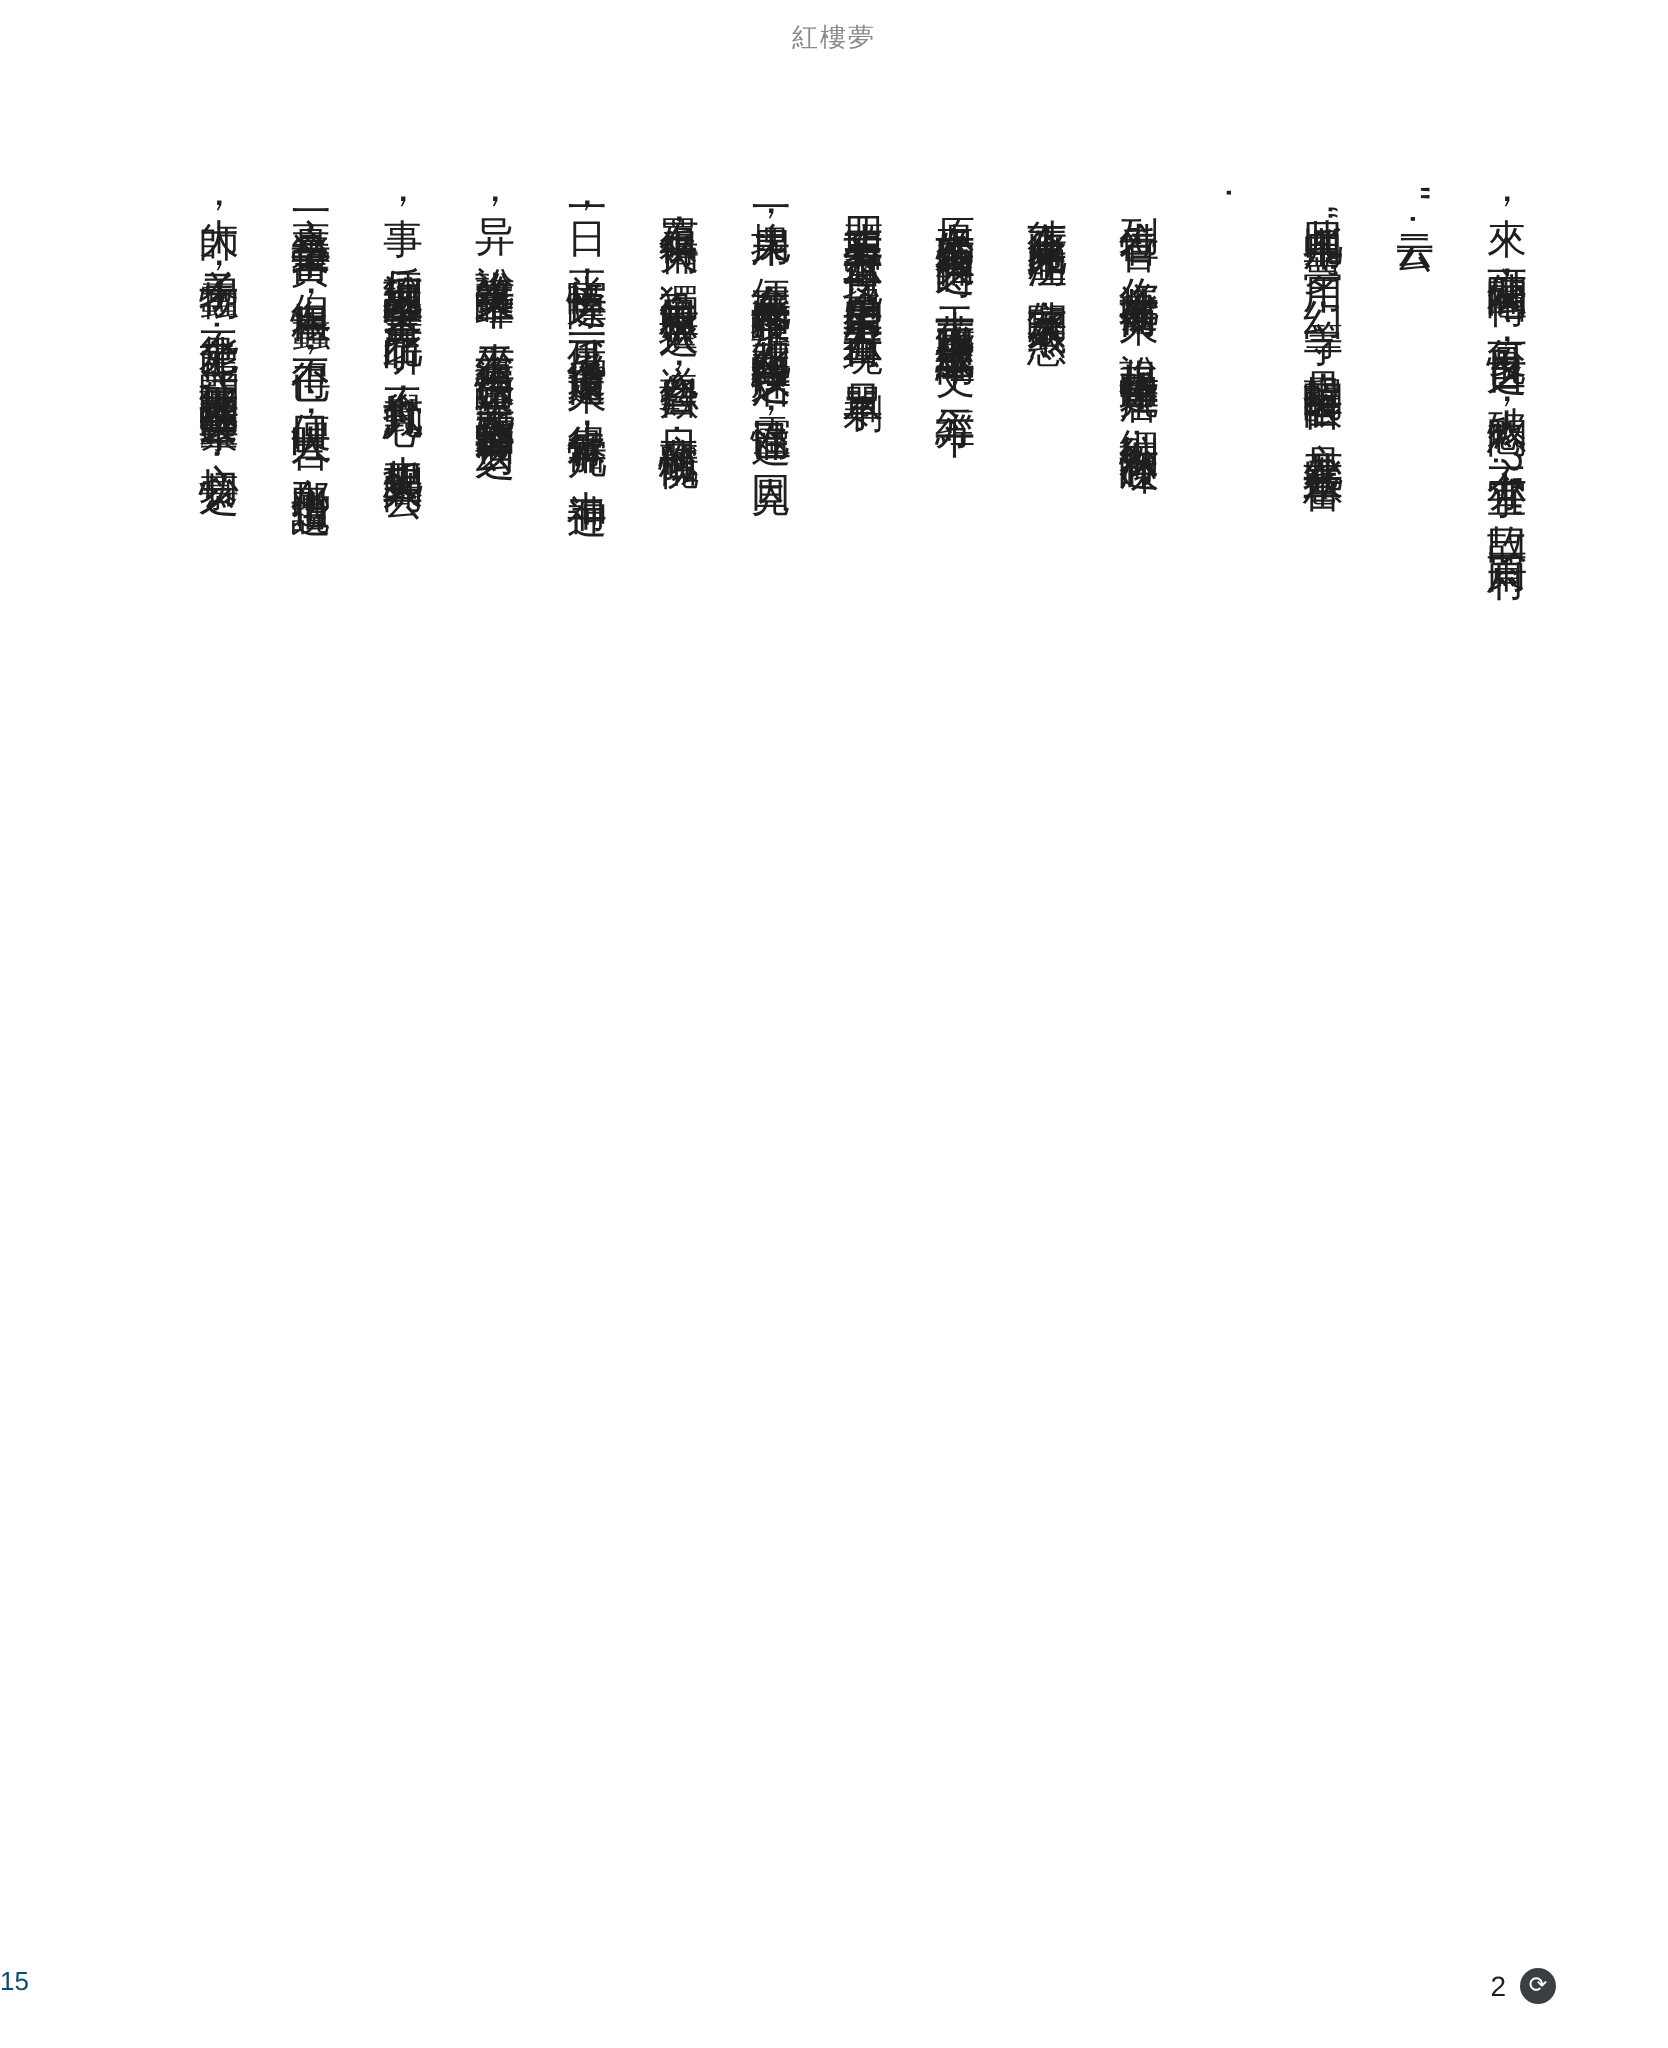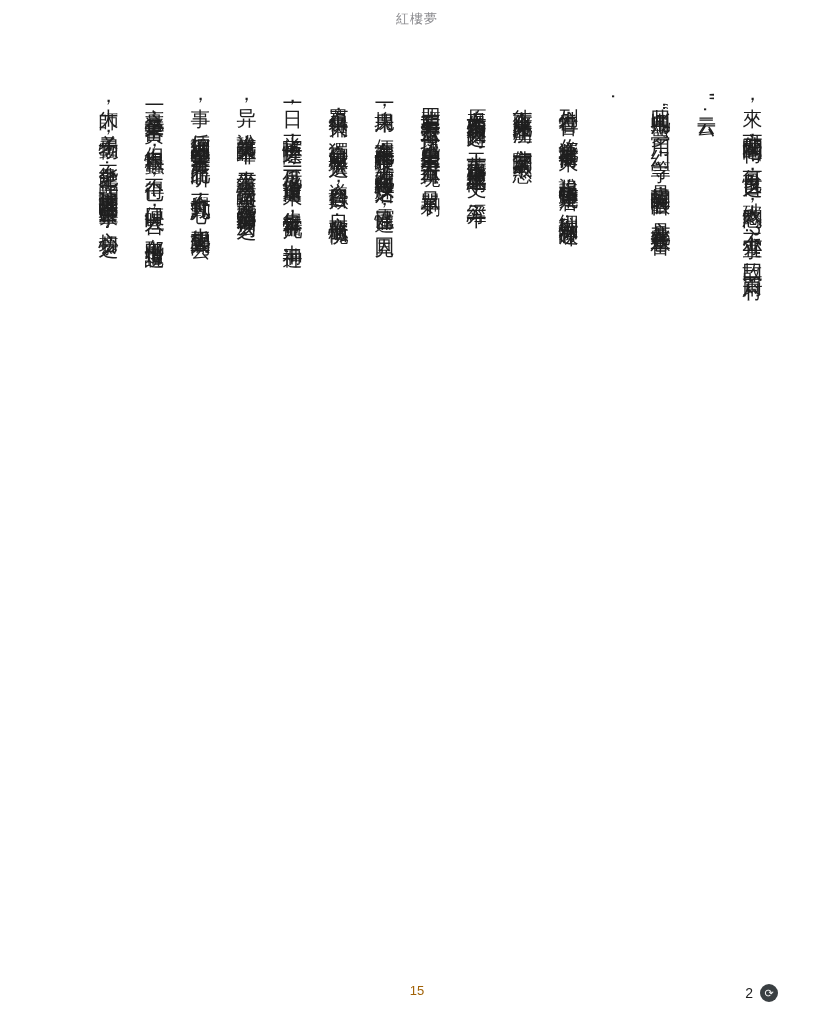--- a/index.html
+++ b/index.html
@@ -38,23 +38,23 @@
   .text-col {
     line-height: 46px;      
     white-space: nowrap;
     min-width: 0;
   }
   .footer-page-number {
     position: absolute;
     bottom: 26px;
     left: 0;
     width: 100%;
-    text-align: center;
+    text-align: left;
     font-size: 13px;
-    color: #a16207;
+    color: #0c4a6e;
   }
   .footer-right {
     position: absolute;
     right: 56px;
     bottom: 22px;
     display: flex;
     align-items: center;
     gap: 7px;
   }
   .progress-number {

